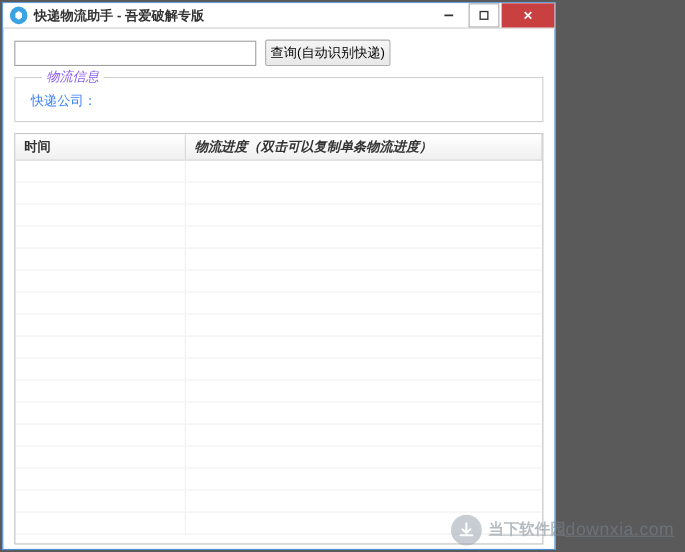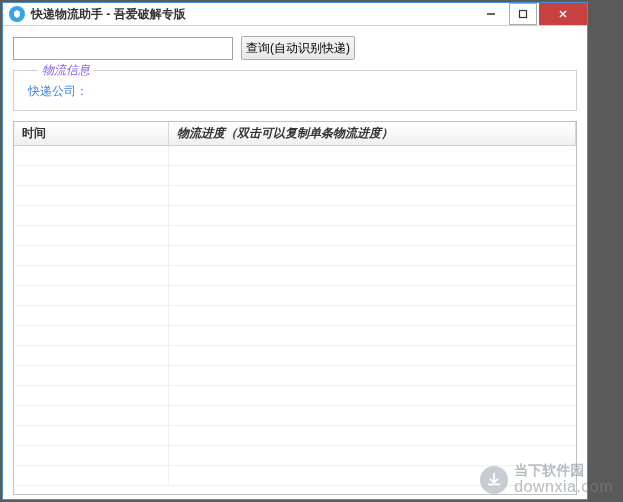--- a/index.html
+++ b/index.html
@@ -5,21 +5,21 @@
     * { margin: 0; padding: 0; box-sizing: border-box; }
     body {
       font-family: "Microsoft YaHei", "SimSun", Arial, sans-serif;
       font-size: 12px;
       background: #5a5a5a;
       width: 623px;
       height: 502px;
       position: relative;
     }
     .window {
-      width: 586px;
+      width: 503px;
       height: 498px;
       margin: 2px;
       background: #fff;
       border: 1px solid #4a90d9;
       display: flex;
       flex-direction: column;
     }
     .titlebar {
       height: 28px;
       background: #fff;
@@ -152,21 +152,21 @@
     }
     .wm-icon {
       width: 28px;
       height: 28px;
       border-radius: 50%;
       background: #9aa5ae;
       display: flex;
       align-items: center;
       justify-content: center;
     }
-    .wm-text { display: flex; flex-direction: column; line-height: 1.1; color: #7a8690; }
+    .wm-text { display: flex; flex-direction: row; line-height: 1.1; color: #7a8690; text-decoration: underline; }
     .wm-text .cn { font-size: 14px; font-weight: bold; }
     .wm-text .en { font-size: 16px; letter-spacing: 0.5px; }
   </style>
 </head>
 <body>
 
 <div class="window">
   <div class="titlebar">
     <div class="titlebar-icon">
       <svg viewBox="0 0 10 10">

